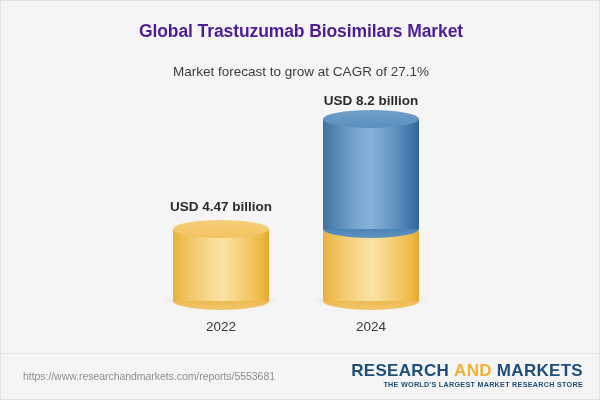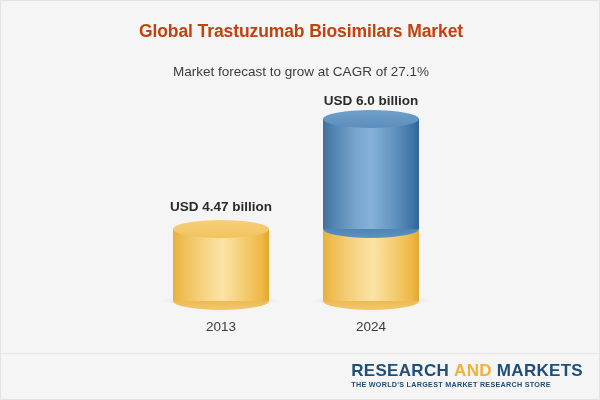--- a/index.html
+++ b/index.html
@@ -26,21 +26,21 @@
     position: absolute;
     left: 0;
     top: 0;
     width: 600px;
     text-align: center;
     padding-top: 20px;
   }
   .chart-title {
     font-size: 17.5px;
     font-weight: bold;
-    color: #c2410c;
+    color: #4c1d95;
     letter-spacing: -0.1px;
     line-height: 1.2;
   }
   .chart-subtitle {
     font-size: 13.5px;
     color: #3c3c3c;
     margin-top: 22px;
     line-height: 1.2;
   }
 
@@ -164,20 +164,21 @@
     left: 22px;
     top: 16px;
     font-size: 10.5px;
     color: #8e8e8e;
     letter-spacing: -0.05px;
   }
   .logo {
     position: absolute;
     right: 18px;
     top: 8px;
+    text-align: right;
   }
   .logo-main {
     font-size: 17px;
     font-weight: bold;
     letter-spacing: 0.3px;
     line-height: 1.05;
     white-space: nowrap;
   }
   .logo-word-primary { color: #1f4e79; }
   .logo-word-accent  { color: #f2b134; }
@@ -208,25 +209,25 @@
       <div class="base-shadow" style="top: 214px;"></div>
 
       <div class="cylinder" style="top: 148px; height: 72px;">
         <div class="seg yellow" style="top: 0px; height: 72px;">
           <div class="cap bottom" style="bottom: -9px;"></div>
           <div class="body"></div>
           <div class="cap top" style="top: -9px;"></div>
         </div>
       </div>
 
-      <div class="cat-label" style="top: 238px;">2013</div>
+      <div class="cat-label" style="top: 238px;">2022</div>
     </div>
 
     <div class="bar-group g1">
-      <div class="value-label" style="top: 12px;">USD 6.0 billion</div>
+      <div class="value-label" style="top: 12px;">USD 8.2 billion</div>
 
       <div class="base-shadow" style="top: 214px;"></div>
 
       <div class="cylinder" style="top: 38px; height: 182px;">
 
         <div class="seg yellow" style="top: 110px; height: 72px;">
           <div class="cap bottom" style="bottom: -9px;"></div>
           <div class="body"></div>
           <div class="cap top" style="top: -9px;"></div>
         </div>
@@ -239,20 +240,21 @@
       </div>
 
       <div class="cat-label" style="top: 238px;">2024</div>
     </div>
 
   </div>
 
   <div class="footer-divider"></div>
 
   <div class="footer">
+    <div class="footer-url">https://www.researchandmarkets.com/reports/5553681</div>
 
     <div class="logo">
       <div class="logo-main"><span class="logo-word-primary">RESEARCH</span><span class="logo-word-primary">&nbsp;</span><span class="logo-word-accent">AND</span><span class="logo-word-primary">&nbsp;</span><span class="logo-word-primary">MARKETS</span></div>
       <div class="logo-tagline">THE WORLD'S LARGEST MARKET RESEARCH STORE</div>
     </div>
   </div>
 
 </div>
 
 </body></html>

